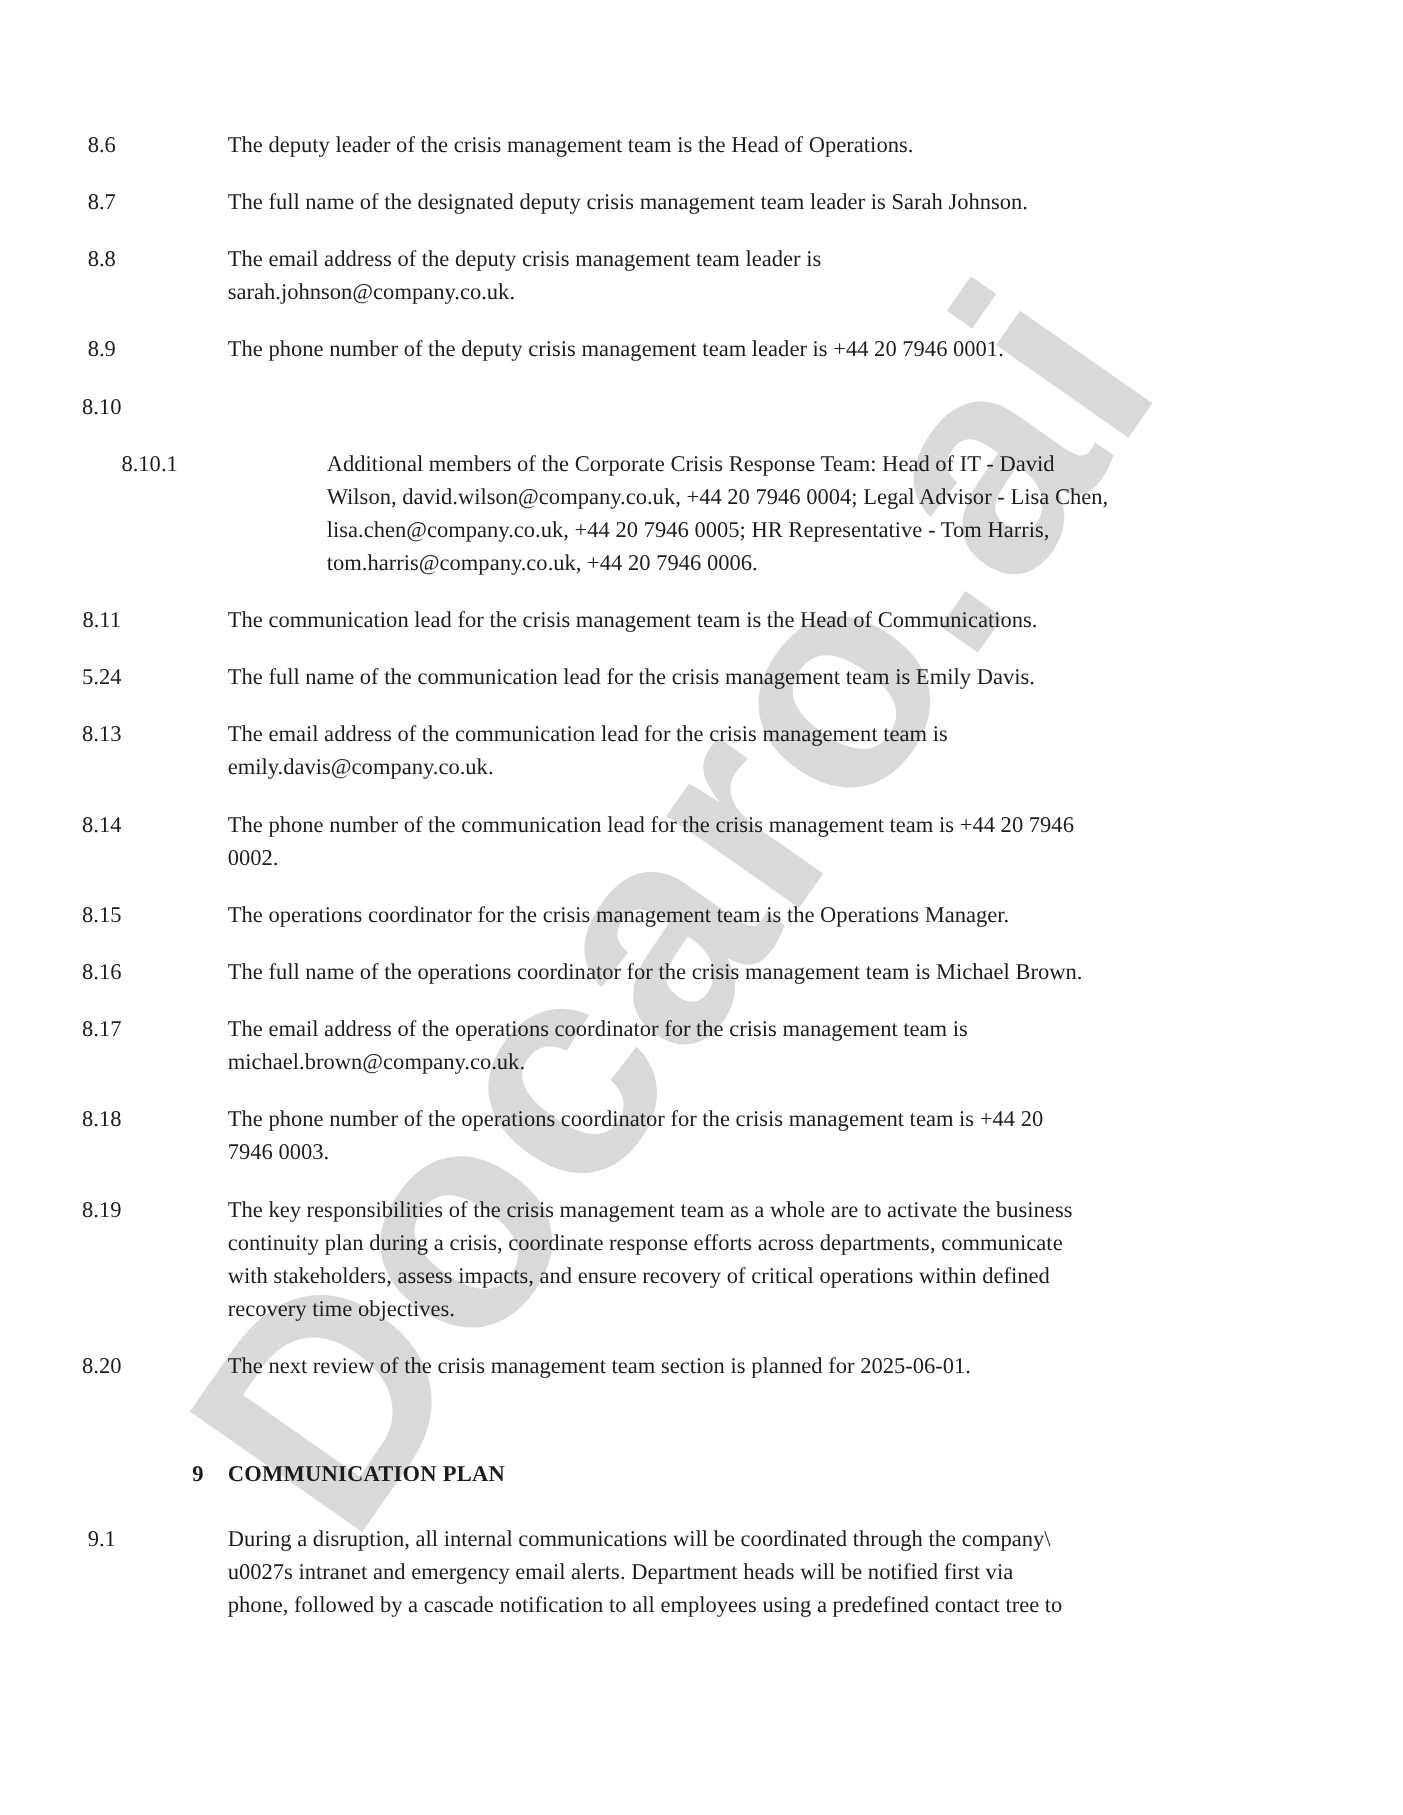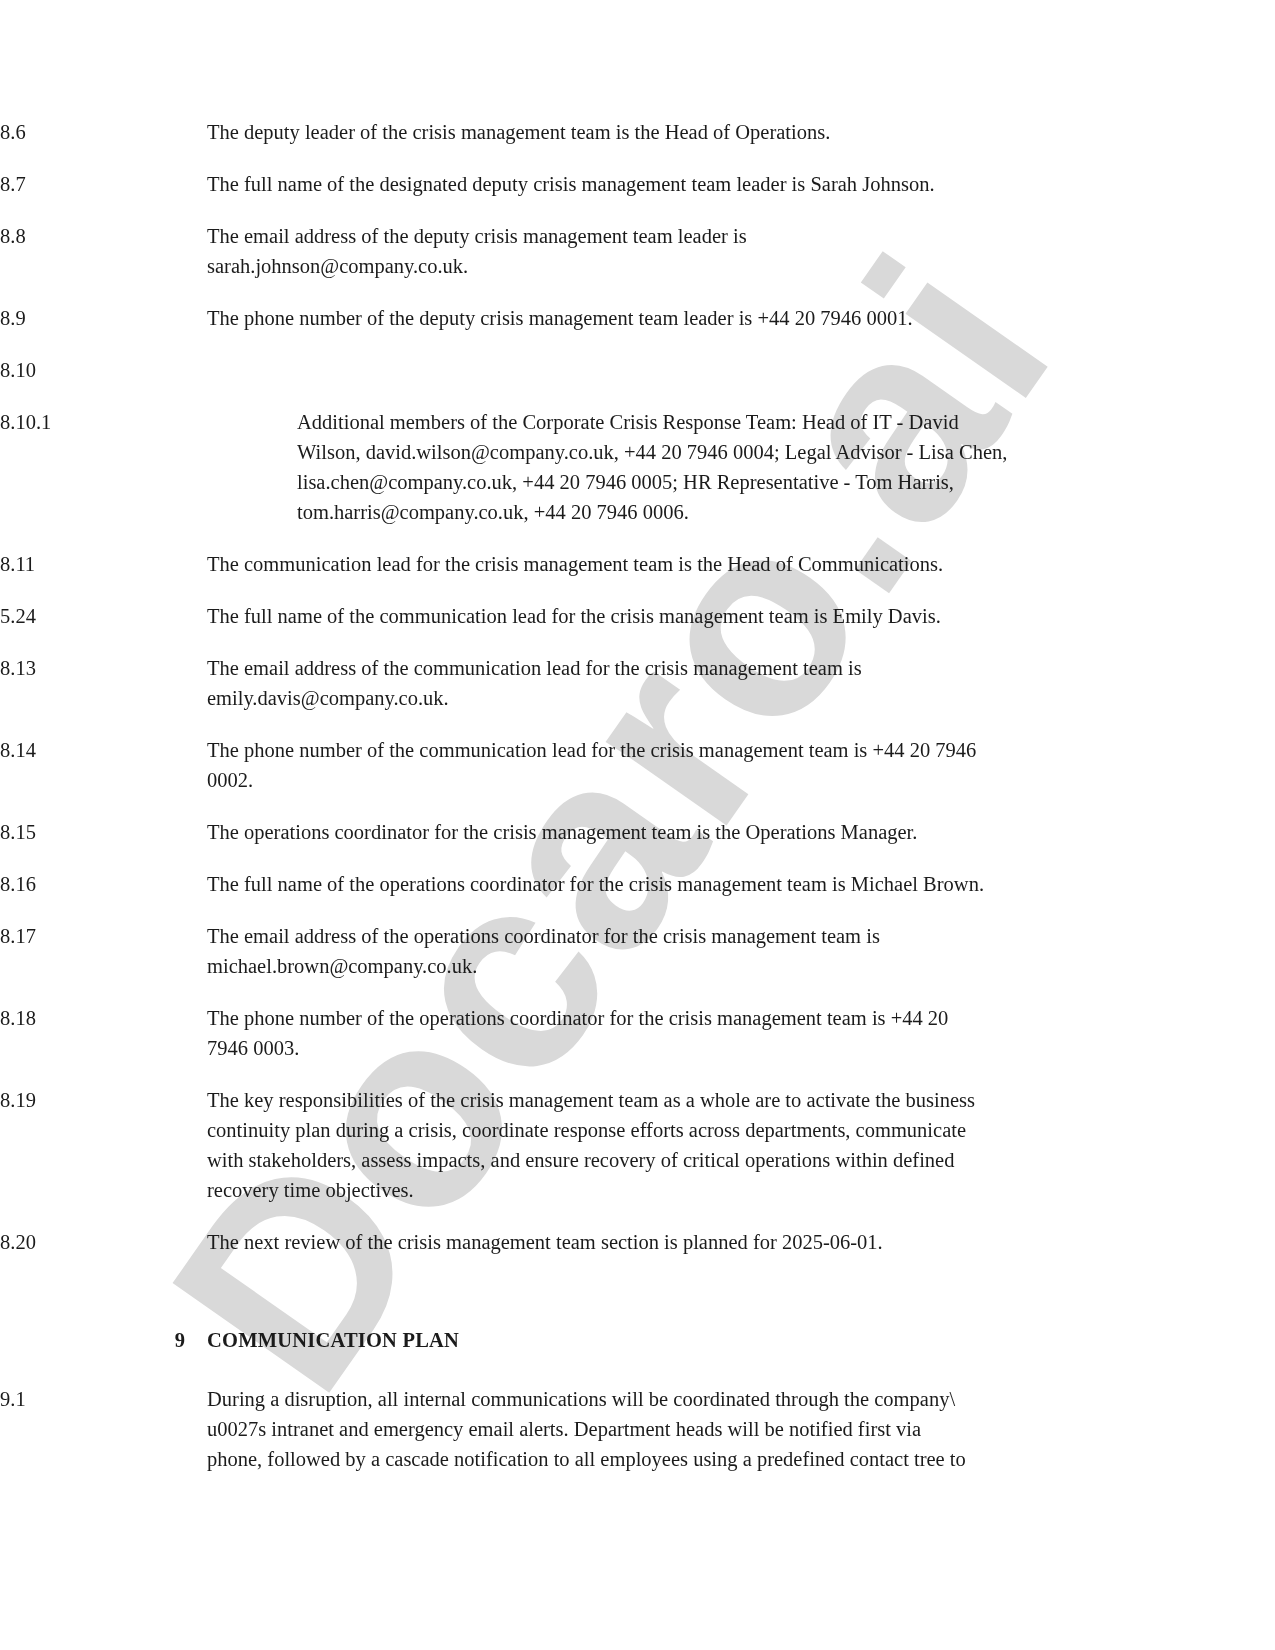--- a/index.html
+++ b/index.html
@@ -31,21 +31,21 @@
     z-index:1;
   }
   .item{
     display:flex;
     font-size:20.5px;
     line-height:30px;
     margin-bottom:22px;
   }
   .item .num{
     flex:0 0 185px;
-    text-align:left;
+    text-align:center;
     white-space:nowrap;
   }
   .item .txt{
     margin-left:22px;
     width:960px;
     white-space:pre-line;
   }
   .item.sub{
     margin-bottom:22px;
   }

